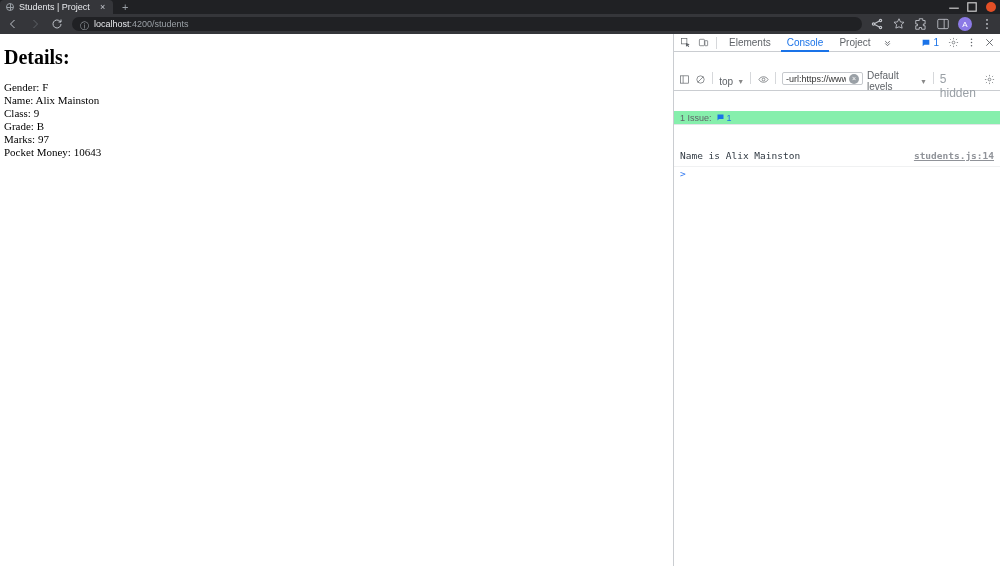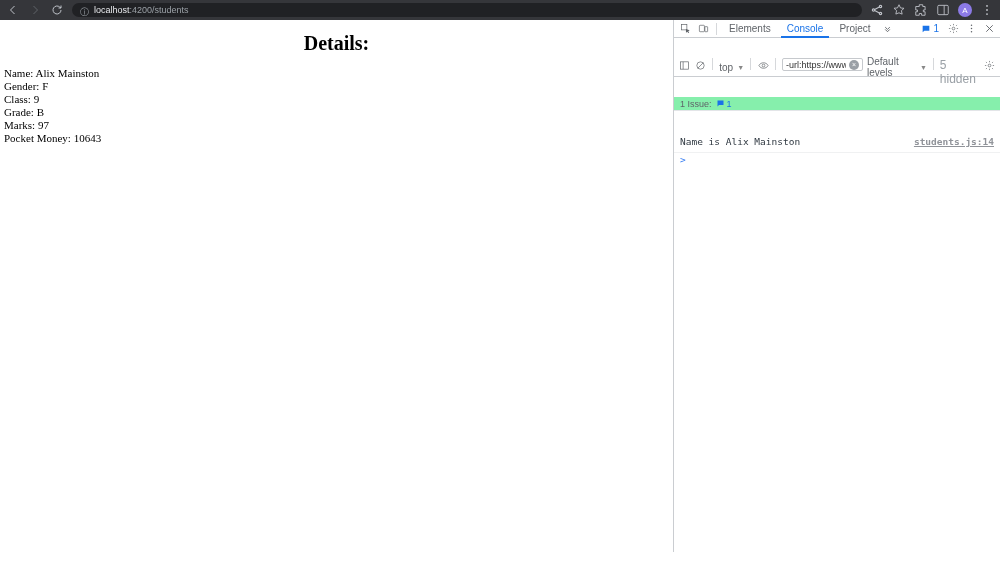--- a/index.html
+++ b/index.html
@@ -128,21 +128,20 @@
     flex: 1;
     background: #fff;
     padding: 6px 4px;
     overflow: auto;
   }
   .page h2.details-h {
     font-family: "Times New Roman", serif;
     font-weight: bold;
     font-size: 20px;
     margin: 6px 0 12px 0;
-    text-align: center;
   }
   .page .line {
     font-family: "Times New Roman", serif;
     font-size: 11px;
     line-height: 13px;
     color: #000;
   }
 
   
   .devtools {
@@ -253,20 +252,41 @@
     color: #367cf1;
     font-family: Menlo, Consolas, monospace;
     font-size: 9.5px;
   }
 </style>
 </head>
 <body>
 
 <div class="browser-top">
 
+  <div class="tabs-row">
+    <div class="tab">
+      <span class="favicon"></span>
+      <span class="tab-title">Students | Project</span>
+      <span class="tab-x">×</span>
+    </div>
+    <div class="newtab">+</div>
+    <div class="titlebtns">
+      <div class="wbtn">
+        <svg viewBox="0 0 10 10">
+            <line x1="1" y1="6" x2="9" y2="6" stroke="currentColor" stroke-width="1"></line>
+          </svg>
+      </div>
+      <div class="wbtn">
+        <svg viewBox="0 0 10 10">
+            <rect x="1.5" y="1.5" width="7" height="7" fill="none" stroke="currentColor" stroke-width="1"></rect>
+          </svg>
+      </div>
+      <div class="close-circle"></div>
+    </div>
+  </div>
 
   <div class="addrbar">
     <div class="navbtn">
       <svg viewBox="0 0 24 24" fill="none">
           <path d="M15 4l-8 8 8 8" stroke="currentColor" stroke-width="2"></path>
         </svg>
     </div>
     <div class="navbtn disabled">
       <svg viewBox="0 0 24 24" fill="none">
           <path d="M9 4l8 8-8 8" stroke="currentColor" stroke-width="2"></path>
@@ -320,22 +340,22 @@
           </svg>
       </div>
     </div>
   </div>
 </div>
 
 <div class="split">
 
   <div class="page">
     <h2 class="details-h">Details:</h2>
+    <div class="line">Gender: F</div>
     <div class="line">Name: Alix Mainston</div>
-    <div class="line">Gender: F</div>
     <div class="line">Class: 9</div>
     <div class="line">Grade: B</div>
     <div class="line">Marks: 97</div>
     <div class="line">Pocket Money: 10643</div>
   </div>
 
   <div class="devtools">
     <div class="dt-tabs">
       <div class="dt-ico">
         <svg viewBox="0 0 24 24" fill="none">

